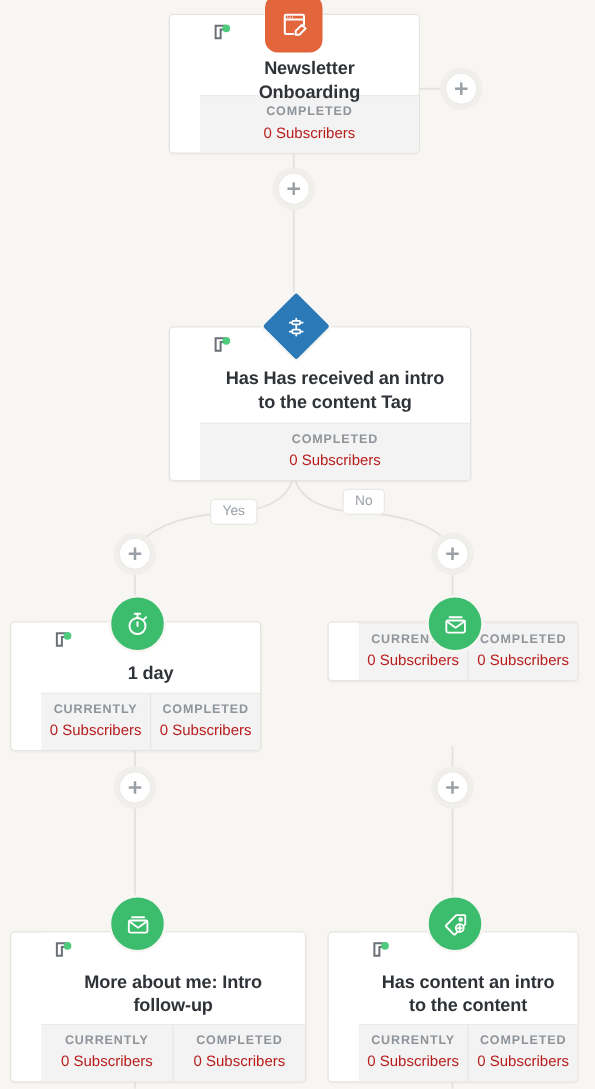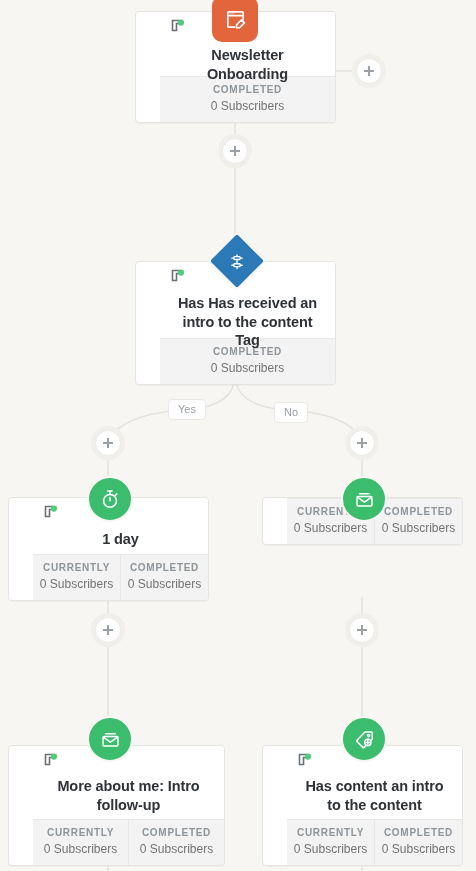--- a/index.html
+++ b/index.html
@@ -72,21 +72,21 @@
   .stat-label {
     font-size: 10px;
     font-weight: bold;
     letter-spacing: 0.7px;
     color: #8e9499;
     text-transform: uppercase;
     line-height: 1.2;
   }
   .stat-value {
     font-size: 12px;
-    color: #737373;
+    color: #b91c1c;
     margin-top: 3px;
     line-height: 1.2;
   }
 
   
   .doc-badge {
     position: absolute;
     left: 10px;
     top: 6px;
     width: 17px;
@@ -236,21 +236,21 @@
   </div>
 
   <div class="plus-btn" style="left:352px; top:54px;">
     <span class="inner"></span>
   </div>
 
   <div class="plus-btn" style="left:218px; top:134px;">
     <span class="inner"></span>
   </div>
 
-  <div class="card" style="left:135px; top:261px; width:201px;">
+  <div class="card" style="left:135px; top:261px; width:242px;">
     <div class="card-body" style="height:76px;">
       <span class="doc-badge">
         <svg viewBox="0 0 17 17" width="17" height="17">
           <path d="M2.5 2.5 h7 v3 h-3 v7 h-4 z" fill="none" stroke="#6b7076" stroke-width="1.6"></path>
           <circle cx="11" cy="4.6" r="3.1" fill="#4ecb7d"></circle>
         </svg>
       </span>
       <div class="card-title" style="margin-top:22px;">Has Has received an intro to the content Tag</div>
     </div>
     <div class="card-footer">
@@ -266,21 +266,21 @@
         <path d="M5.5 7.5 H18.5"></path>
         <path d="M5.5 16.5 H18.5"></path>
         <path d="M12 3.5 V20.5"></path>
         <rect x="8" y="5.6" width="8" height="3.6" rx="1.1" fill="#2c79b8"></rect>
         <rect x="8" y="14.6" width="8" height="3.6" rx="1.1" fill="#2c79b8"></rect>
       </svg>
     </span>
   </div>
 
   <div class="branch-label" style="left:168px; top:399px;">Yes</div>
-  <div class="branch-label" style="left:274px; top:402px;text-align:center;">No</div>
+  <div class="branch-label" style="left:274px; top:391px;text-align:center;">No</div>
 
   <div class="plus-btn" style="left:91px; top:426px;">
     <span class="inner"></span>
   </div>
 
   <div class="plus-btn" style="left:345px; top:426px;">
     <span class="inner"></span>
   </div>
 
   <div class="card" style="left:8px; top:497px; width:201px;">
@@ -339,21 +339,21 @@
         <rect x="3.5" y="8.5" width="17" height="11" rx="1.4"></rect>
         <path d="M3.8 9.2 L12 15 L20.2 9.2"></path>
       </svg>
     </span>
   </div>
 
   <div class="plus-btn" style="left:345px; top:613px;">
     <span class="inner"></span>
   </div>
 
-  <div class="card" style="left:8px; top:745px; width:217px;">
+  <div class="card" style="left:8px; top:745px; width:237px;">
     <div class="card-body" style="height:73px;">
       <span class="doc-badge">
         <svg viewBox="0 0 17 17" width="17" height="17">
           <path d="M2.5 2.5 h7 v3 h-3 v7 h-4 z" fill="none" stroke="#6b7076" stroke-width="1.6"></path>
           <circle cx="11" cy="4.6" r="3.1" fill="#4ecb7d"></circle>
         </svg>
       </span>
       <div class="card-title" style="margin-top:21px;">More about me: Intro follow-up</div>
     </div>
     <div class="card-footer">

